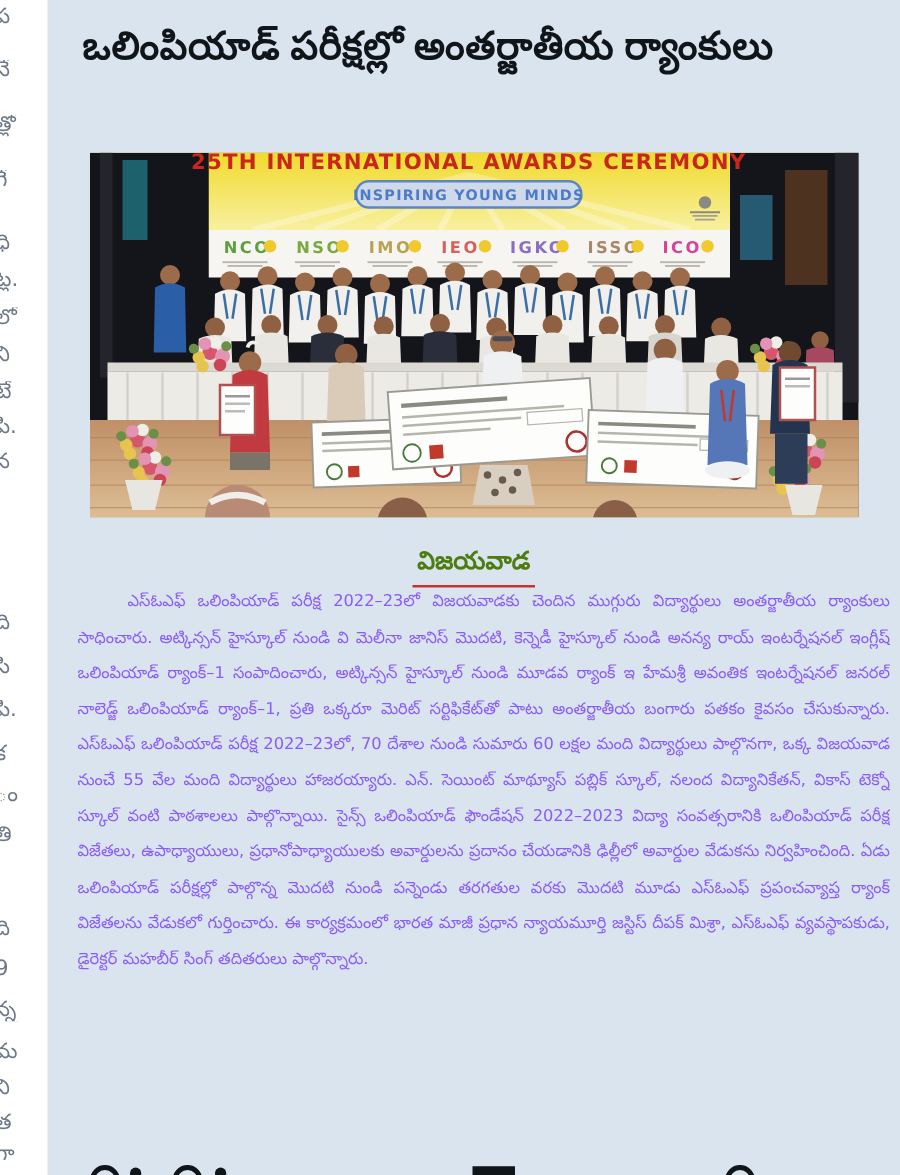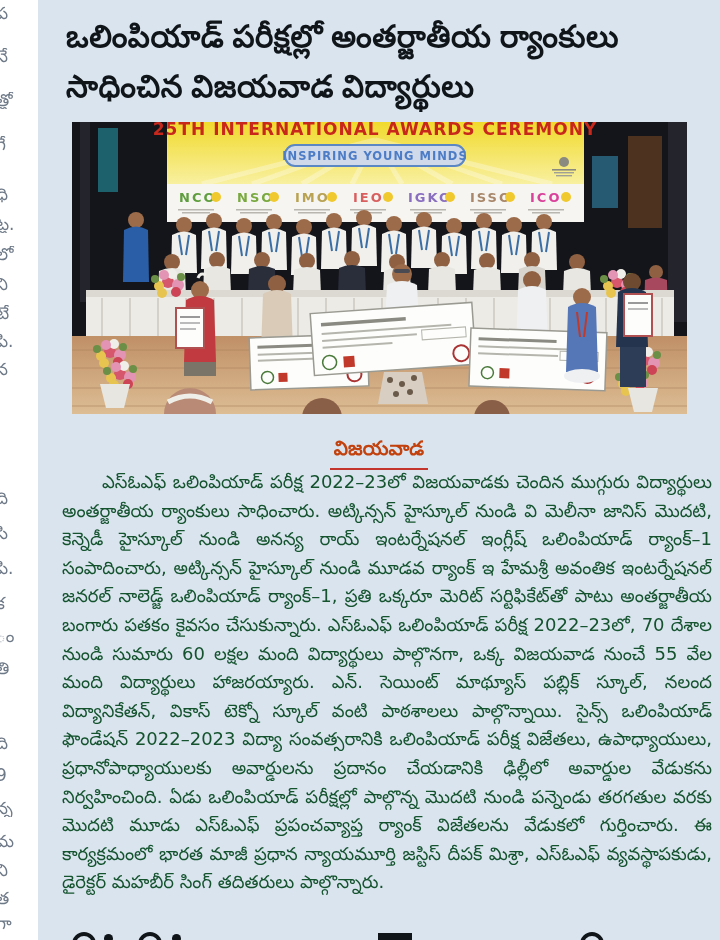--- a/index.html
+++ b/index.html
@@ -10,25 +10,25 @@
   .margin-frag{position:absolute;left:-4px;width:30px;color:#6e7988;font-size:17px;
     line-height:1;white-space:nowrap;overflow:hidden;}
   
   .headline{position:absolute;left:66px;top:12px;width:630px;
     font-weight:bold;color:#10151a;font-size:31px;line-height:50px;letter-spacing:0.5px;font-family:Liberation Serif, serif;}
   
   .photo{position:absolute;left:72px;top:122px;width:615px;height:292px;background:#fef9c3;overflow:hidden;}
   .photo svg{display:block;}
   
   .dateline-wrap{position:absolute;left:38px;top:436px;width:682px;text-align:center;}
-  .dateline{display:inline-block;color:#c2410c;font-weight:bold;font-size:20px;
+  .dateline{display:inline-block;color:#4d7c0f;font-weight:bold;font-size:20px;
     border-bottom:2px solid #c4352e;padding:0 4px 3px 4px;}
   
   .body-text{position:absolute;left:62px;top:468px;width:650px;height:462px;
-    color:#14532d;font-size:18px;line-height:28.6px;text-align:justify;text-indent:40px;overflow:hidden;}
+    color:#8b5cf6;font-size:13px;line-height:28.6px;text-align:justify;text-indent:40px;overflow:hidden;}
   
   .next-headline{position:absolute;left:60px;top:929px;width:650px;height:11px;overflow:hidden;}
   .next-headline .blob{position:absolute;top:3px;width:16px;height:16px;border:4px solid #10151a;border-radius:50%;}
   .next-headline .bar{position:absolute;top:4px;width:34px;height:7px;background:#10151a;}
   .next-headline .dot{position:absolute;top:5px;width:9px;height:9px;background:#10151a;border-radius:50%;}
 </style>
 </head>
 <body>
 
 <div class="page">
@@ -54,21 +54,20 @@
   <span class="margin-frag" style="top:735px">ది</span>
   <span class="margin-frag" style="top:767px">9</span>
   <span class="margin-frag" style="top:800px">న్న</span>
   <span class="margin-frag" style="top:833px">మ</span>
   <span class="margin-frag" style="top:862px">ని</span>
   <span class="margin-frag" style="top:890px">త</span>
   <span class="margin-frag" style="top:915px">గా</span>
 
   <div class="headline">
     <div>ఒలింపియాడ్ పరీక్షల్లో అంతర్జాతీయ ర్యాంకులు</div>
-    <div>సాధించిన విజయవాడ విద్యార్థులు</div>
   </div>
 
   <div class="photo">
     <svg width="615" height="292" viewBox="0 0 615 292" xmlns="http://www.w3.org/2000/svg">
       <defs>
         <linearGradient id="bannerGrad" x1="0" y1="0" x2="0" y2="1">
           <stop offset="0" stop-color="#f1da2c"></stop>
             <stop offset="1" stop-color="#f8f0a0"></stop>
         </linearGradient>
         <linearGradient id="floorGrad" x1="0" y1="0" x2="0" y2="1">

